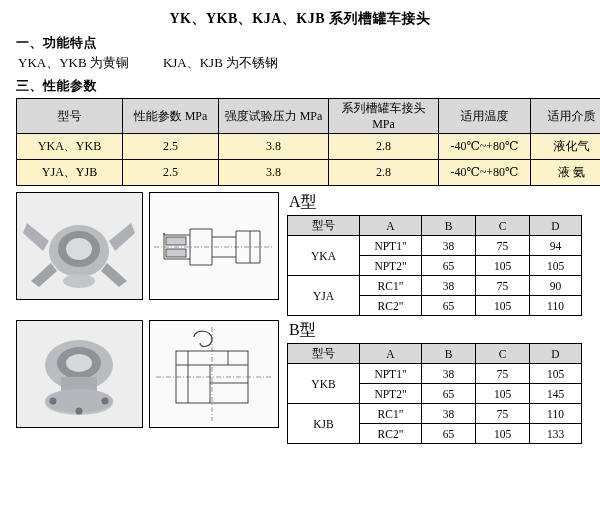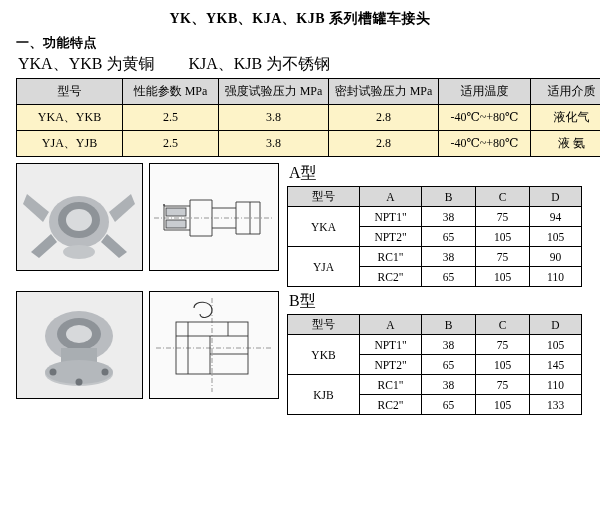--- a/index.html
+++ b/index.html
@@ -38,21 +38,21 @@
     margin: 5px 0 2px 0;
     letter-spacing: 0.5px;
   }
   .para {
     font-size: 12.5px;
     line-height: 1.45;
     text-indent: 24px;
     margin: 0 0 2px 0;
   }
   .matline {
-    font-size: 16px;
+    font-size: 13px;
     margin: 0 0 2px 0;
     padding-left: 2px;
   }
   .matline .gap {
     display: inline-block;
     width: 34px;
   }
   
   table.perf {
     border-collapse: collapse;
@@ -139,36 +139,37 @@
 <div class="page">
 
   <div class="title">YK、YKB、KJA、KJB 系列槽罐车接头</div>
 
   <div class="section-head">一、功能特点</div>
 
   <div class="matline">
     <span>YKA、YKB 为黄铜</span><span class="gap"></span><span>KJA、KJB 为不锈钢</span>
   </div>
 
+  <div class="section-head">三、性能参数</div>
 
   <table class="perf">
     <colgroup>
       <col style="width:106px">
       <col style="width:96px">
       <col style="width:110px">
       <col style="width:110px">
       <col style="width:92px">
       <col style="width:82px">
     </colgroup>
     <thead>
       <tr>
         <td>型号</td>
         <td>性能参数 MPa</td>
         <td>强度试验压力 MPa</td>
-        <td>密封试验压力 MPa</td>
+        <td>系列槽罐车接头 MPa</td>
         <td>适用温度</td>
         <td>适用介质</td>
       </tr>
     </thead>
     <tbody>
       <tr>
         <td class="first">YKA、YKB</td>
         <td>2.5</td>
         <td>3.8</td>
         <td>2.8</td>

